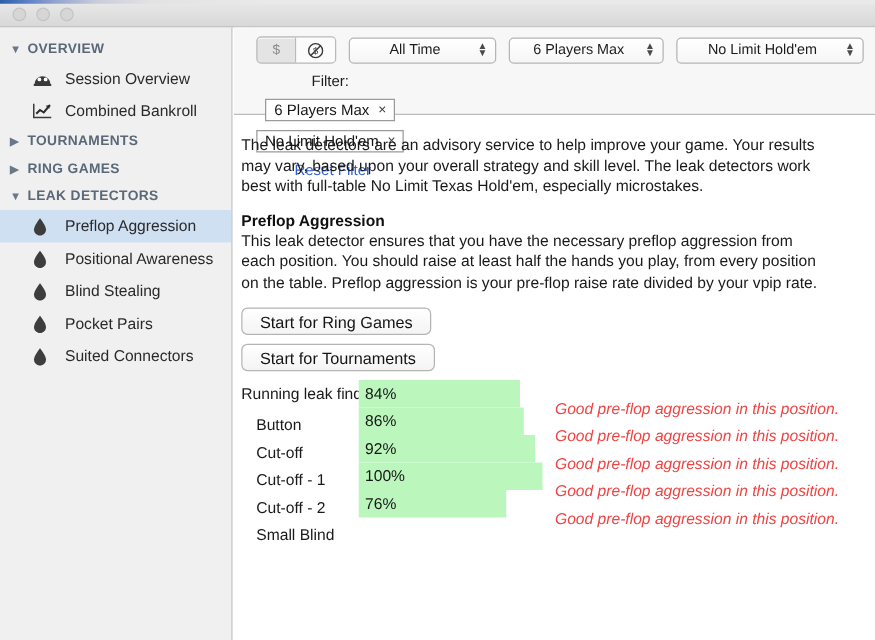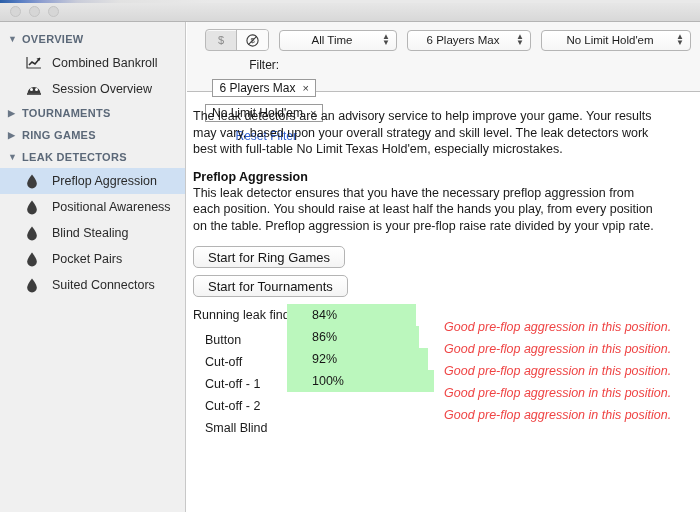--- a/index.html
+++ b/index.html
@@ -294,21 +294,20 @@
   }
   .res-val {
     position: absolute;
     left: 5px;
     top: 0;
     height: 22px;
     line-height: 22px;
     font-size: 12.5px;
     color: #161616;
     z-index: 2;
-    margin-left: 20px;
   }
   .res-msg {
     position: absolute;
     left: 251px;
     top: 12px;
     height: 22px;
     line-height: 22px;
     font-size: 12.5px;
     color: #ef4444;
     white-space: nowrap;
@@ -331,37 +330,37 @@
 
   <div class="sidebar">
 
     <div class="group-header">
       <span class="tri">▼</span>
       <span class="group-label">OVERVIEW</span>
     </div>
     <div class="nav-item">
       <span class="nav-icon">
         <svg width="16" height="14" viewBox="0 0 16 14">
-            <path d="M1 1 L1 12 L15 12" stroke="#3a3a3a" stroke-width="1.2" fill="none"></path>
-            <polyline points="3,9 6,6 9,8 14,2" stroke="#2b2b2b" stroke-width="1.6" fill="none"></polyline>
-            <polygon points="14,2 10.5,2.6 13.4,5" fill="#2b2b2b"></polygon>
-          </svg>
-      </span>
-      <span class="nav-label">Combined Bankroll</span>
-    </div>
-    <div class="nav-item">
-      <span class="nav-icon">
-        <svg width="16" height="14" viewBox="0 0 16 14">
             <path d="M1.5 11.5 A6.5 6.5 0 0 1 14.5 11.5 Z" fill="#3a3a3a"></path>
             <circle cx="5.5" cy="7.5" r="1.5" fill="#fff"></circle>
             <circle cx="10.5" cy="7.5" r="1.5" fill="#fff"></circle>
             <rect x="1" y="11.2" width="14" height="1.6" fill="#3a3a3a"></rect>
           </svg>
       </span>
       <span class="nav-label">Session Overview</span>
+    </div>
+    <div class="nav-item">
+      <span class="nav-icon">
+        <svg width="16" height="14" viewBox="0 0 16 14">
+            <path d="M1 1 L1 12 L15 12" stroke="#3a3a3a" stroke-width="1.2" fill="none"></path>
+            <polyline points="3,9 6,6 9,8 14,2" stroke="#2b2b2b" stroke-width="1.6" fill="none"></polyline>
+            <polygon points="14,2 10.5,2.6 13.4,5" fill="#2b2b2b"></polygon>
+          </svg>
+      </span>
+      <span class="nav-label">Combined Bankroll</span>
     </div>
 
     <div class="group-header">
       <span class="tri">▶</span>
       <span class="group-label">TOURNAMENTS</span>
     </div>
 
     <div class="group-header">
       <span class="tri">▶</span>
       <span class="group-label">RING GAMES</span>
@@ -515,18 +514,22 @@
         <span class="res-bar-cell">
           <span class="res-bar" style="width:147px;"></span>
           <span class="res-val">100%</span>
         </span>
         <span class="res-msg">Good pre-flop aggression in this position.</span>
       </div>
 
 
       <div class="res-row">
         <span class="res-pos">Small Blind</span>
+        <span class="res-bar-cell">
+          <span class="res-bar" style="width:118px;"></span>
+          <span class="res-val">76%</span>
+        </span>
         <span class="res-msg">Good pre-flop aggression in this position.</span>
       </div>
 
     </div>
   </div>
 </div>
 
 </body></html>

